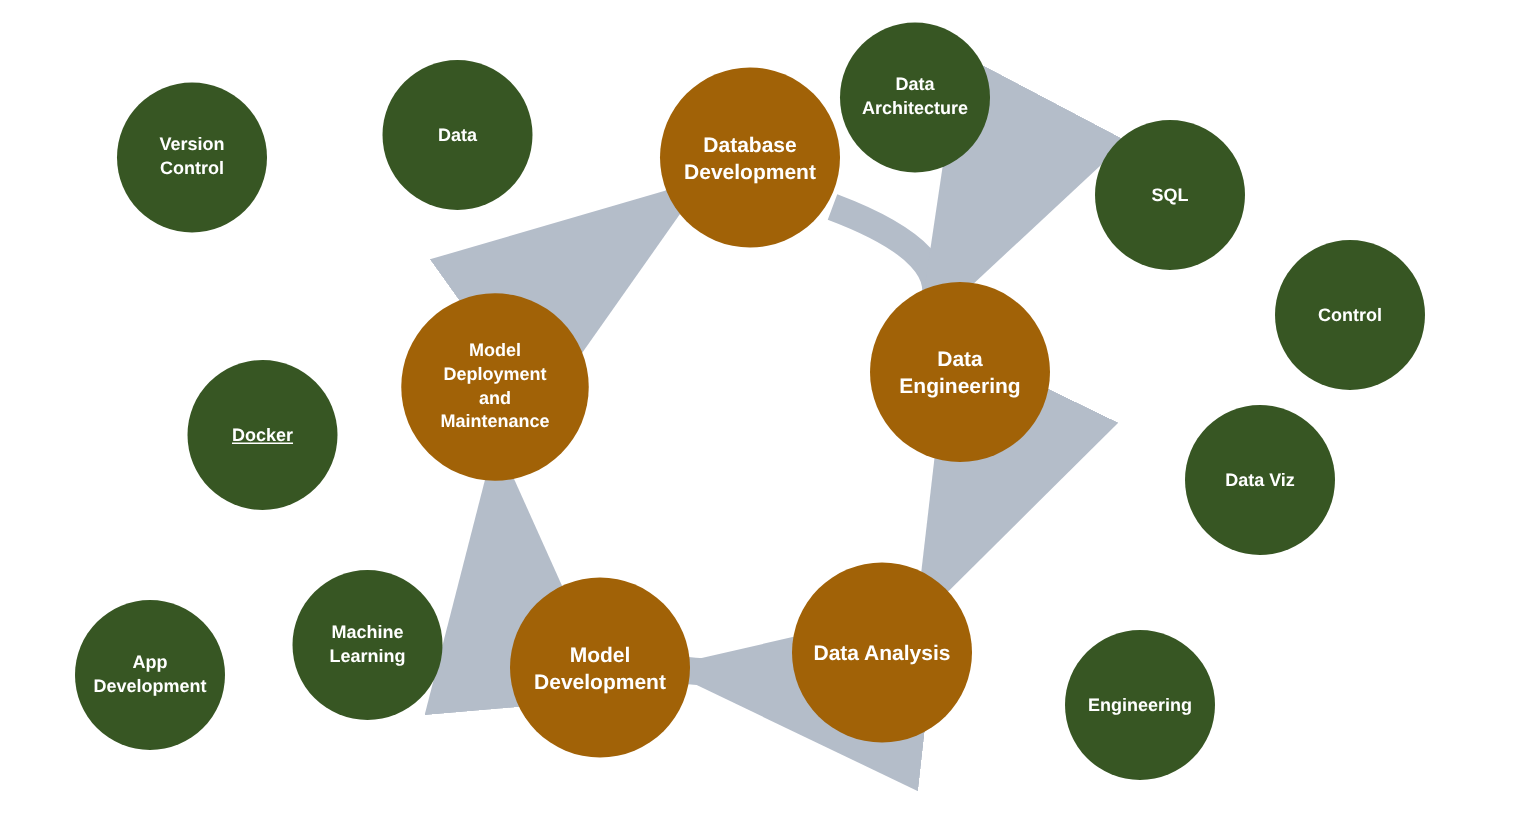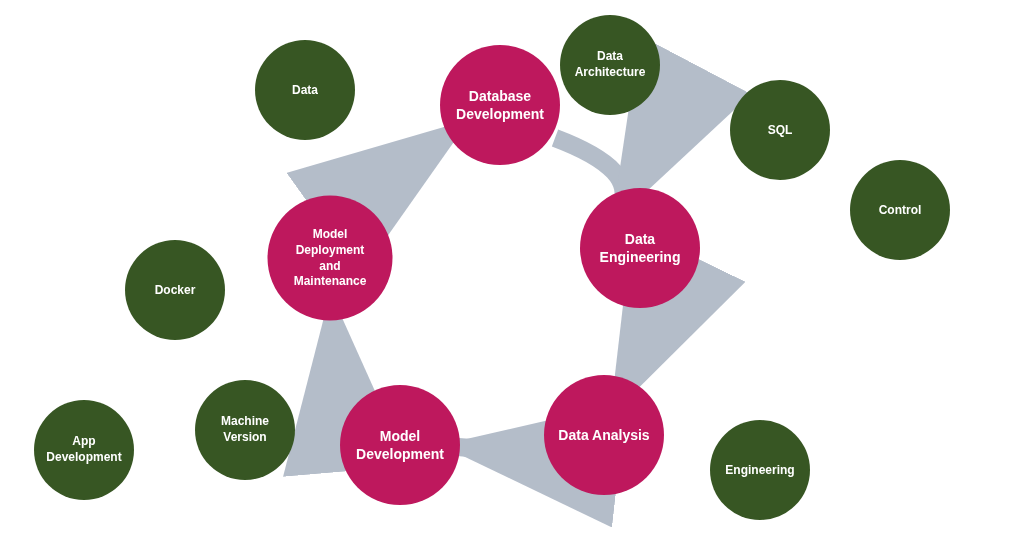--- a/index.html
+++ b/index.html
@@ -21,21 +21,21 @@
       border-radius: 50%;
       display: flex;
       align-items: center;
       justify-content: center;
       text-align: center;
       color: white;
       font-weight: 600;
       transform: translate(-50%, -50%);
     }
     .circle-blue {
-      background: #be185d;
+      background: #a16207;
     }
     .circle-green {
       background: #375623;
     }
     .circle-lg {
       width: 120px;
       height: 120px;
       font-size: 14px;
     }
     .circle-md {
@@ -80,21 +80,21 @@
   <div class="circle circle-blue circle-lg" style="left:500px; top:105px; white-space:pre-line;">
     <span style="white-space:pre-line; line-height:1.3;">Database
 Development</span>
   </div>
 
   <div class="circle circle-blue circle-lg" style="left:640px; top:248px;">
     <span style="white-space:pre-line; line-height:1.3;">Data
 Engineering</span>
   </div>
 
-  <div class="circle circle-blue circle-lg" style="left:604px; top:435px;text-align:right;">
+  <div class="circle circle-blue circle-lg" style="left:588px; top:435px;text-align:right;">
     <span>Data Analysis</span>
   </div>
 
   <div class="circle circle-blue circle-lg" style="left:400px; top:445px;">
     <span style="white-space:pre-line; line-height:1.3;">Model
 Development</span>
   </div>
 
   <div class="circle circle-blue circle-lg" style="left:330px; top:258px; width:125px; height:125px; font-size:12px;">
     <span style="white-space:pre-line; line-height:1.3;">Model
@@ -109,37 +109,44 @@
   </div>
 
   <div class="circle circle-green circle-md" style="left:780px; top:130px;text-align:center;">
     <span>SQL</span>
   </div>
 
   <div class="circle circle-green circle-md" style="left:900px; top:210px;">
     <span>Control</span>
   </div>
 
+  <div class="circle circle-green circle-md" style="left:840px; top:320px;">
+    <span>Data Viz</span>
+  </div>
 
   <div class="circle circle-green circle-md" style="left:760px; top:470px;">
     <span>Engineering</span>
   </div>
 
   <div class="circle circle-green circle-md" style="left:245px; top:430px;">
     <span style="white-space:pre-line; line-height:1.3;">Machine
-Version</span>
+Learning</span>
   </div>
 
-  <div class="circle circle-green circle-md" style="left:84px; top:450px;">
+  <div class="circle circle-green circle-md" style="left:100px; top:450px;">
     <span style="white-space:pre-line; line-height:1.3;">App
 Development</span>
   </div>
 
-  <div class="circle circle-green circle-md" style="left:175px; top:290px;">
+  <div class="circle circle-green circle-md" style="left:175px; top:290px;text-decoration:underline;">
     <span>Docker</span>
   </div>
 
   <div class="circle circle-green circle-md" style="left:305px; top:90px;">
     <span>Data</span>
   </div>
 
+  <div class="circle circle-green circle-md" style="left:128px; top:105px;">
+    <span style="white-space:pre-line; line-height:1.3;">Version
+Control</span>
+  </div>
 
 </div>
 
 </body></html>

